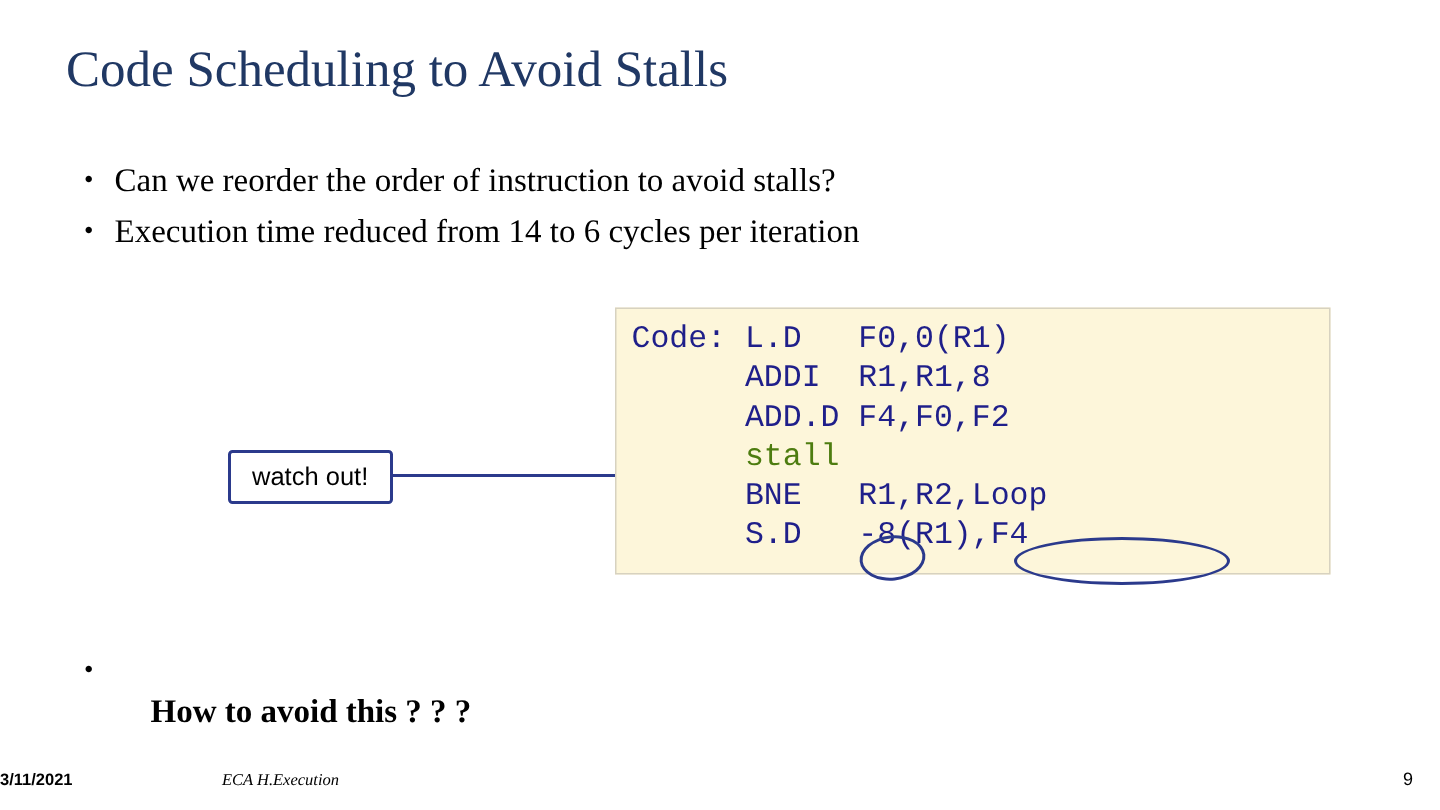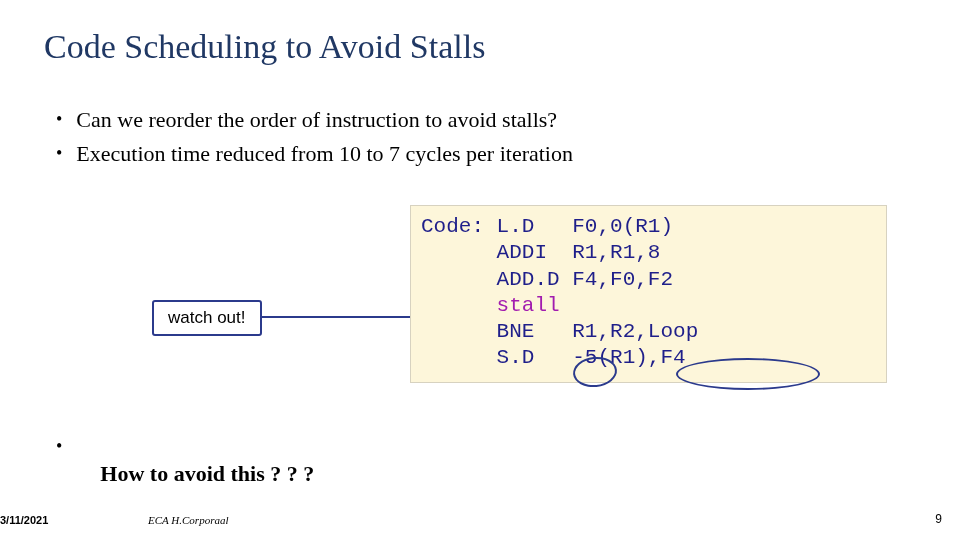--- a/index.html
+++ b/index.html
@@ -50,21 +50,21 @@
     width: 455px;
     padding: 8px 10px 10px 10px;
     background: #fdf6da;
     border: 1px solid #d7d2c0;
     font-family: "Courier New", monospace;
     font-size: 21px;
     white-space: pre;
     line-height: 1.25;
     color: #1f1f8a;
   }
-  .stall { color: #a21caf; }
+  .stall { color: #4d7c0f; }
 
   .circle1 {
     position: absolute;
     top: 357px;
     left: 573px;
     width: 40px;
     height: 26px;
     border: 2px solid #2b3a8c;
     border-radius: 50%;
     transform: rotate(-6deg);
@@ -143,44 +143,44 @@
 
   <div class="title">Code Scheduling to Avoid Stalls</div>
 
   <div class="bullets-top">
     <div class="row">
       <span class="dot">•</span>
       <span>Can we reorder the order of instruction to avoid stalls?</span>
     </div>
     <div class="row">
       <span class="dot">•</span>
-      <span>Execution time reduced from 10 to 7 cycles per iteration</span>
+      <span>Execution time reduced from 14 to 6 cycles per iteration</span>
     </div>
   </div>
 
   <div class="code-box"><span>Code: L.D   F0,0(R1)</span>
 <span>      ADDI  R1,R1,8</span>
 <span>      ADD.D F4,F0,F2</span>
 <span class="stall">      stall</span>
 <span>      BNE   R1,R2,Loop</span>
-<span>      S.D   -5(R1),F4</span></div>
+<span>      S.D   -8(R1),F4</span></div>
 
   <div class="circle1"></div>
   <div class="circle2"></div>
 
   <div class="connector"></div>
   <div class="watch-box">watch out!</div>
 
   <div class="bullets-bottom">
     <div class="row">
       <span class="dot">•</span>
       <span>
         <br>
         <span class="bold">How to avoid this ? ? ?</span>
       </span>
     </div>
   </div>
 
   <div class="footer-date">3/11/2021</div>
-  <div class="footer-author">ECA  H.Corporaal</div>
+  <div class="footer-author">ECA  H.Execution</div>
   <div class="footer-page">9</div>
 
 </div>
 
 </body></html>

